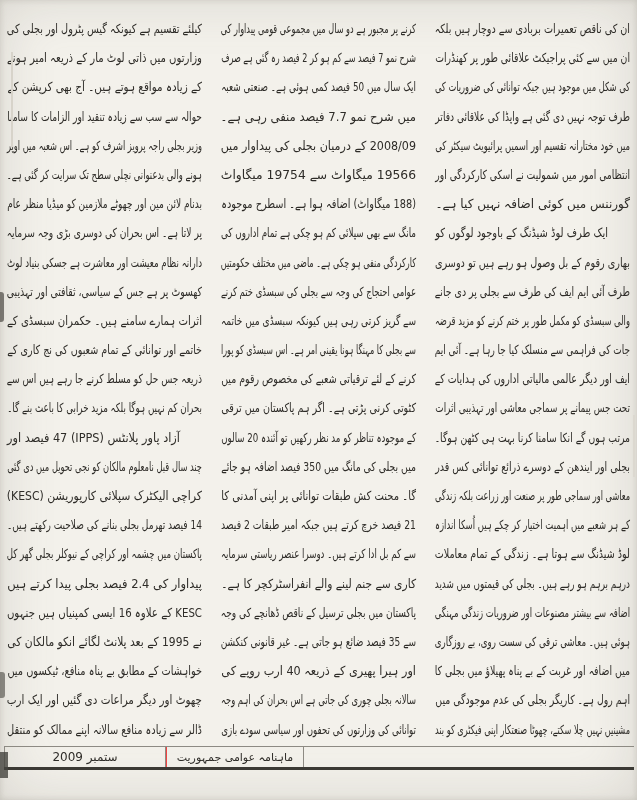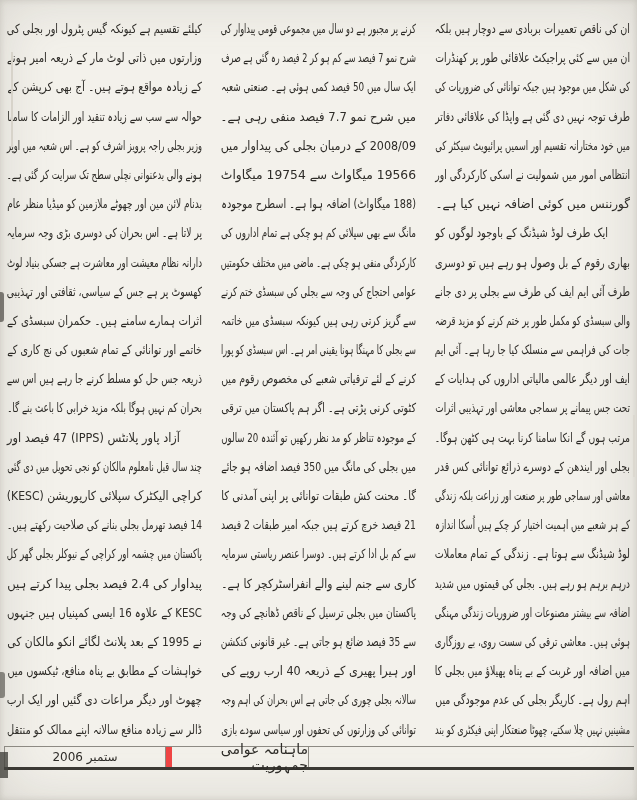--- a/index.html
+++ b/index.html
@@ -26,22 +26,22 @@
     border-top:1px solid #8d8a83; border-bottom:3px solid #3b3934;
     display:flex; align-items:stretch; font-size:12px;
   }
   .footer-cell { display:flex; align-items:center; }
   .footer-date {
     width:160px; border-left:1px solid #8d8a83; border-right:1px solid #8d8a83;
     justify-content:center; direction:rtl;
   }
   .footer-page { flex:1; justify-content:center; padding-left:56px; color:#33312d; letter-spacing:1px; }
   .footer-title {
-    width:136px; border-left:6px solid #ef4444; border-right:1px solid #8d8a83;
-    justify-content:center; direction:rtl; font-size:14px;
+    width:136px; border-left:1px solid #ef4444; border-right:1px solid #8d8a83;
+    justify-content:center; direction:rtl; font-size:11px;
   }
   
   .art { position:absolute; pointer-events:none; }
   .art-a { left:0; top:292px; width:4px; height:30px; background:#55534d; opacity:.75; border-radius:0 3px 3px 0; }
   .art-b { left:0; top:672px; width:5px; height:26px; background:#55534d; opacity:.65; border-radius:0 3px 3px 0; }
   .art-c { left:0; top:752px; width:8px; height:26px; background:#45433e; opacity:.8; }
   .art-d { left:11px; top:52px; width:2px; height:95px; background:#d7d3ca; }
   .art-e { right:2px; top:415px; width:2px; height:62px; background:#dcd8d0; }
 </style>
 </head>
@@ -127,21 +127,21 @@
         <div class="line" style="transform: scaleX(0.919811);">پیداوار کی 2.4 فیصد بجلی پیدا کرتے ہیں</div>
         <div class="line" style="transform: scaleX(0.8159);">KESC کے علاوہ 16 ایسی کمپنیاں ہیں جنہوں</div>
         <div class="line" style="transform: scaleX(0.859031);">نے 1995 کے بعد پلانٹ لگائے انکو مالکان کی</div>
         <div class="line" style="transform: scaleX(0.783133);">خواہشات کے مطابق بے پناہ منافع، ٹیکسوں میں</div>
         <div class="line" style="transform: scaleX(0.829787);">چھوٹ اور دیگر مراعات دی گئیں اور ایک ارب</div>
         <div class="line" style="transform: scaleX(0.78629);">ڈالر سے زیادہ منافع سالانہ اپنے ممالک کو منتقل</div>
       </div>
   </div>
 
   <div class="footer">
-    <div class="footer-cell footer-date">ستمبر 2006</div>
+    <div class="footer-cell footer-date">ستمبر 2009</div>
     <div class="footer-cell footer-title">ماہنامہ عوامی جمہوریت</div>
   </div>
 
   <div class="art art-a"></div>
   <div class="art art-b"></div>
   <div class="art art-c"></div>
   <div class="art art-d"></div>
   <div class="art art-e"></div>
 
 </div>

